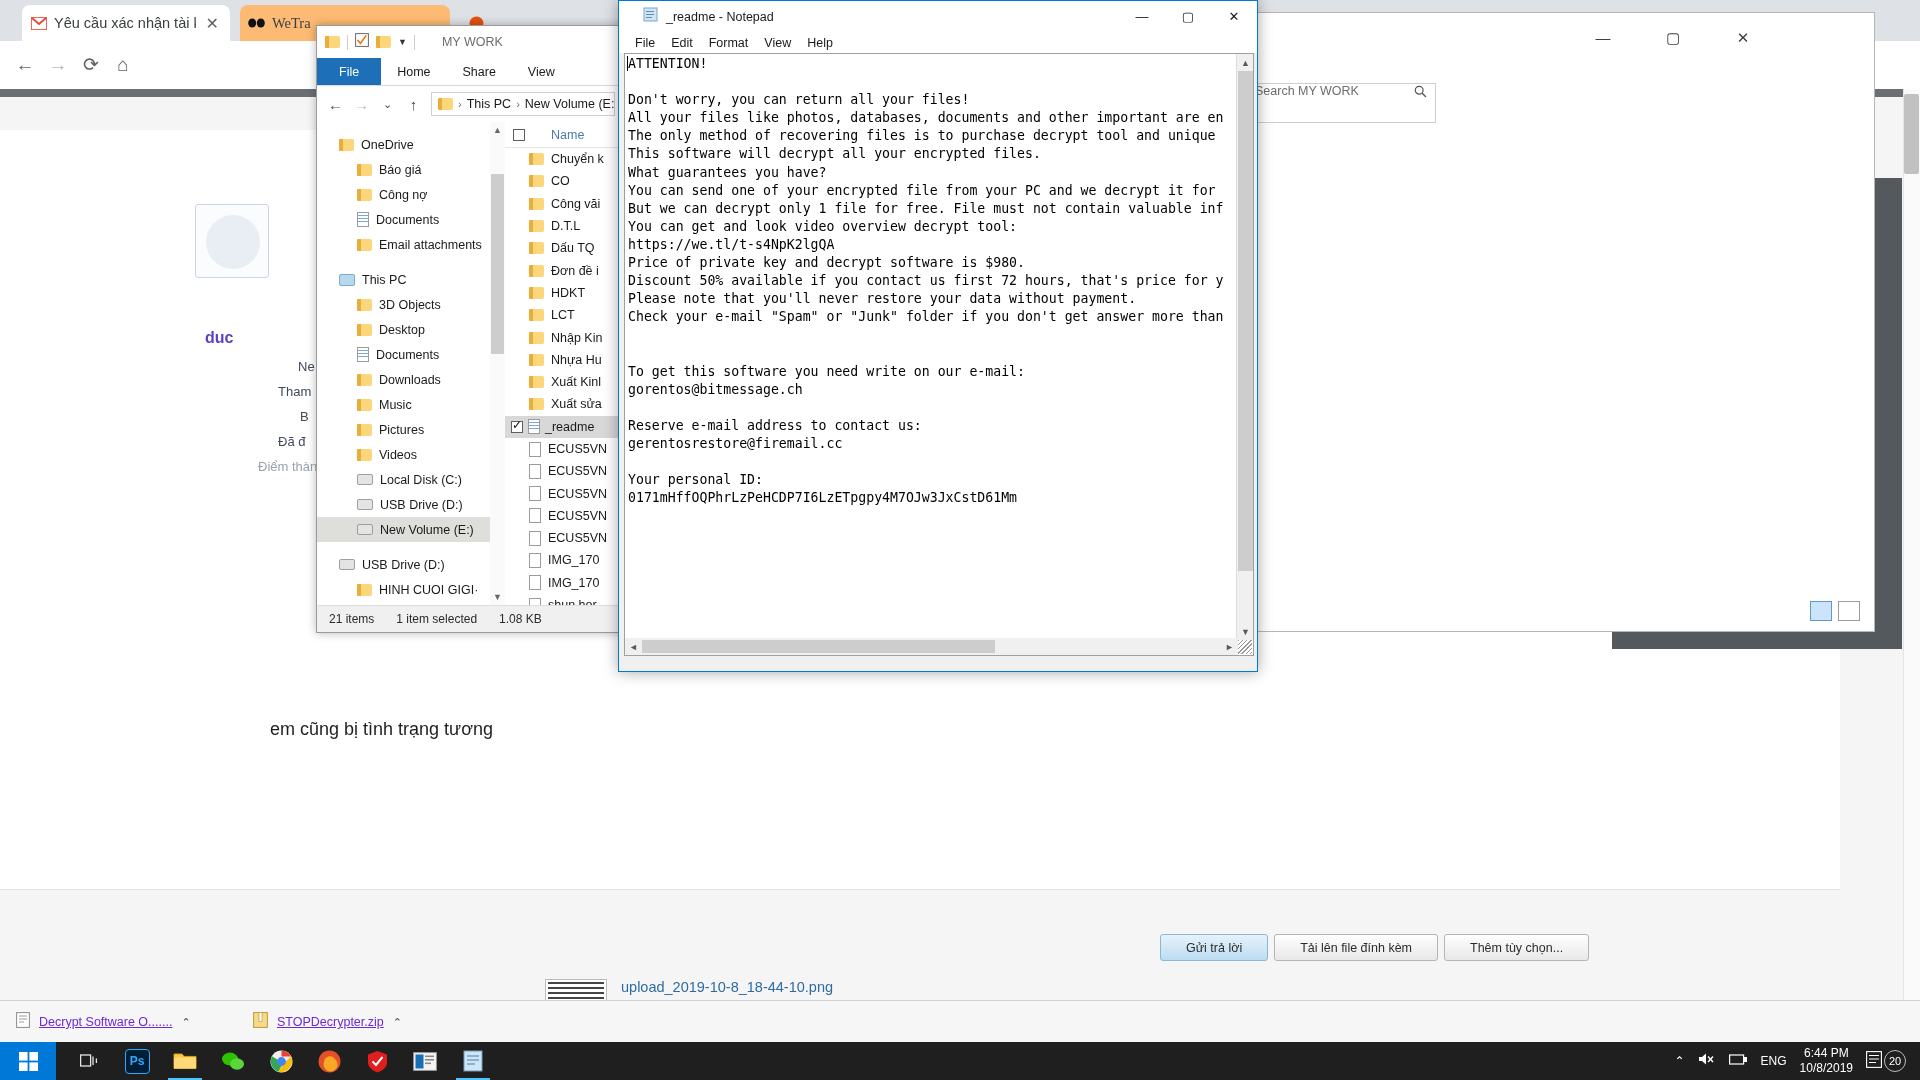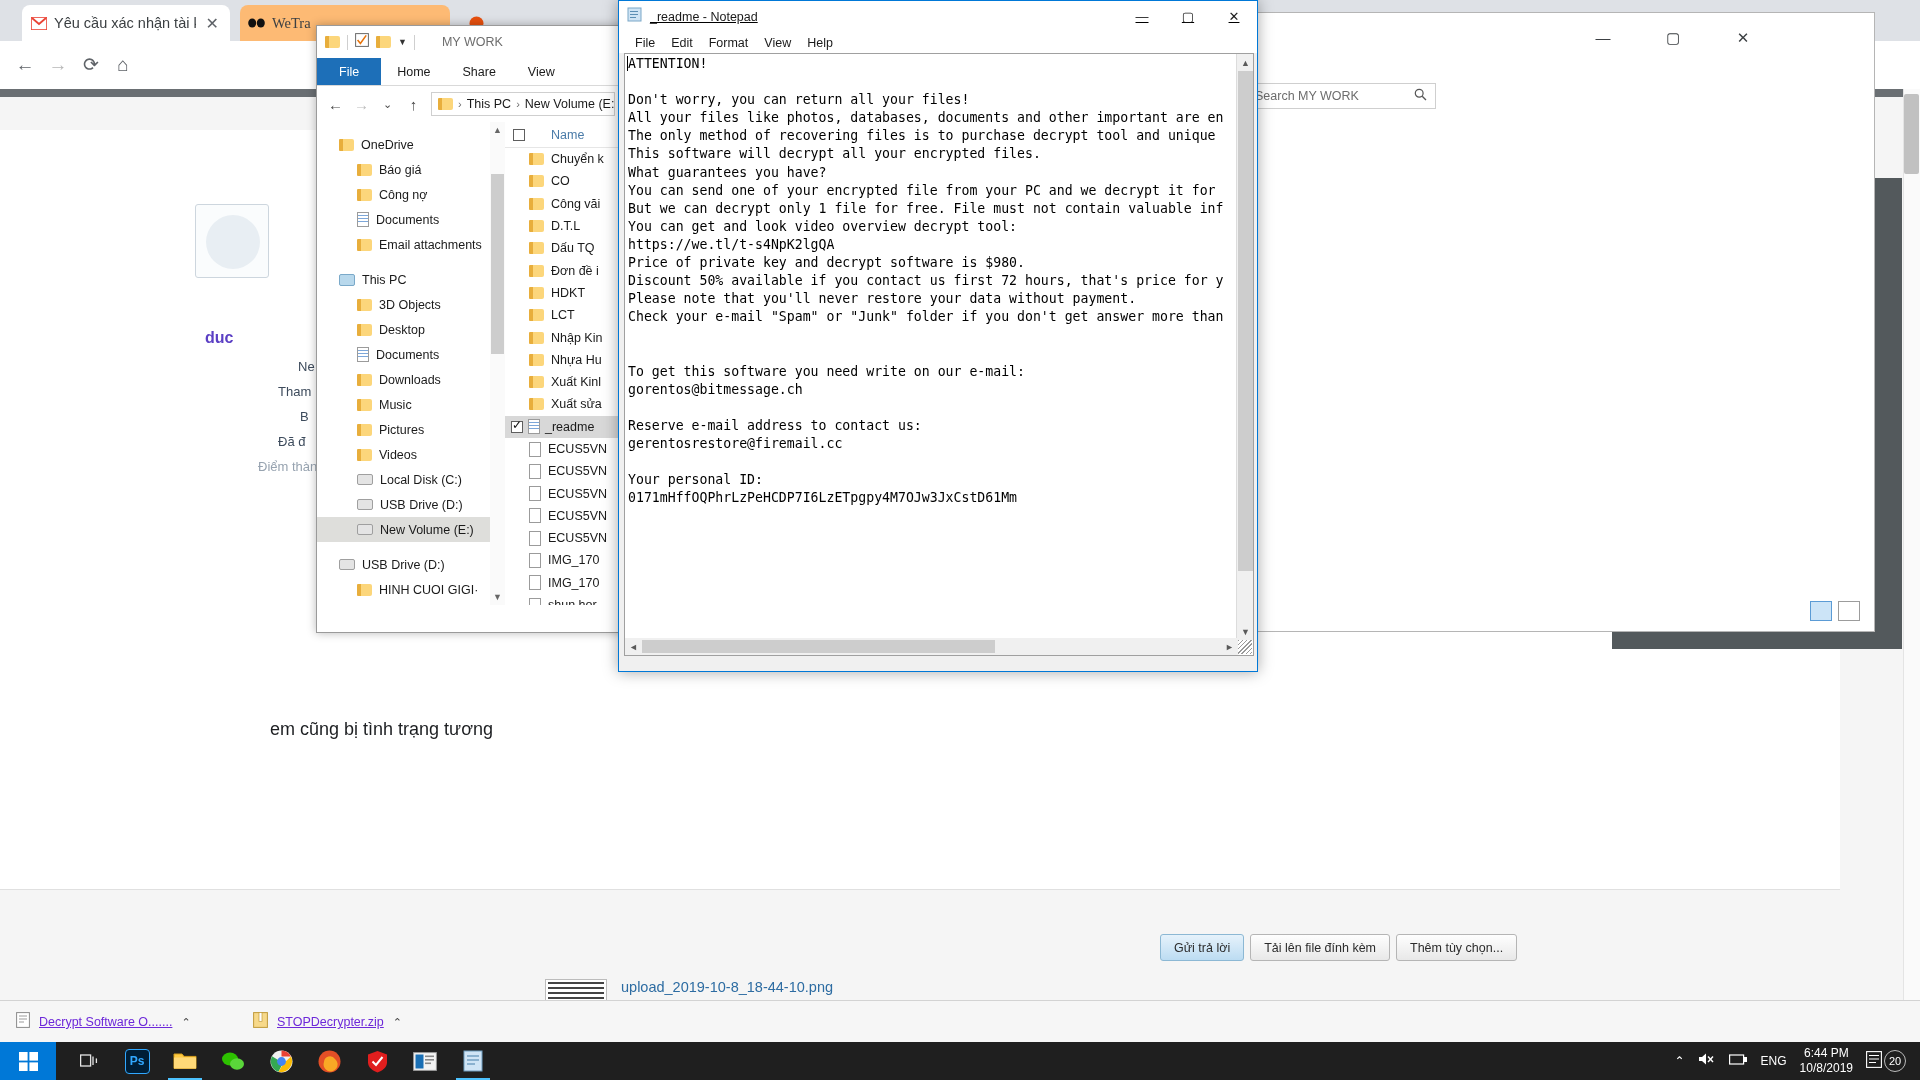--- a/index.html
+++ b/index.html
@@ -37,21 +37,21 @@
   .post-card { position:absolute; left:0; top:41px; width:1840px; height:760px; background:#fff;
                border-bottom:1px solid #e0e0e0; }
   .avatar-box { position:absolute; left:195px; top:115px; width:74px; height:74px;
                 border:1px solid #cdd6de; background:#fafcfd; border-radius:3px; }
   .avatar-circle { position:absolute; left:10px; top:10px; width:54px; height:54px; border-radius:50%;
                    background:#e8eef3; }
   .post-user { position:absolute; left:205px; top:240px; font-size:16px; font-weight:bold; color:#5b3fc4; }
   .post-meta { position:absolute; color:#3d4b5c; font-size:13px; }
   .post-body { position:absolute; left:270px; top:630px; font-size:18px; color:#1c1e21; }
   .reply-btns { position:absolute; left:1160px; top:845px; display:flex; gap:6px; }
-  .rbtn { height:27px; padding:0 13px; font-size:12.5px; color:#2c2c2c; display:flex;
+  .rbtn { height:27px; padding:0 25px; font-size:12.5px; color:#2c2c2c; display:flex;
           align-items:center; border:1px solid #b5b5b5; border-radius:3px;
           background:linear-gradient(#fefefe,#e8e8e8); }
   .rbtn.primary { background:linear-gradient(#e6f2fb,#bcdcf2); border-color:#8cb8d4; }
   .attach-row { position:absolute; left:545px; top:890px; display:flex; gap:14px; }
   .attach-thumb { width:62px; height:47px; border:1px solid #bcbcbc; background:#fff; padding:2px; }
   .attach-thumb .bars { width:100%; height:100%; background:
         repeating-linear-gradient(to bottom,#444 0 2px,#fff 2px 5px); }
   .attach-name { font-size:14.5px; color:#2d6ca2; }
   .attach-sub { font-size:12.5px; color:#4a4a4a; margin-top:7px; }
   .mini-btn { height:22px; padding:0 9px; border:1px solid #bdbdbd; border-radius:3px;
@@ -133,21 +133,21 @@
   .folder { width:15px; height:12px; background:#fcd67b; border-radius:1px 2px 2px 1px;
             border-left:4px solid #e8ae3c; }
   .doc { width:12px; height:15px; background:#fff; border:1px solid #9b9b9b; }
   .doc.lined { background:linear-gradient(#fff 0 2px,#7da7d9 2px 3px,#fff 3px 5px,#7da7d9 5px 6px,#fff 6px 8px,#7da7d9 8px 9px,#fff 9px 15px); }
   .pc-ico { width:16px; height:12px; background:#b8d8ec; border:1px solid #7aa9c9; border-radius:2px; }
   .drive { width:16px; height:11px; background:#e4e4e4; border:1px solid #9f9f9f; border-radius:2px; }
 
   
   .notepad { position:absolute; left:618px; top:0px; width:640px; height:672px;
              background:#f0f0f0; border:1px solid #0078d7; box-shadow:0 0 14px rgba(0,0,0,.35); }
-  .np-title { height:31px; display:flex; align-items:center; gap:8px; padding-left:8px; background:#fff;text-decoration:underline; }
+  .np-title { height:31px; display:flex; align-items:center; gap:8px; padding-left:24px; background:#fff; }
   .np-title-txt { font-size:12.5px; color:#1a1a1a; }
   .np-wctrl { margin-left:auto; display:flex; height:31px; }
   .np-wbtn { width:46px; height:31px; display:flex; align-items:center; justify-content:center;
              font-size:13px; color:#1a1a1a; }
   .np-menu { height:21px; display:flex; align-items:center; gap:0; background:#fff; padding-left:8px; }
   .np-menu-item { font-size:12.5px; color:#1a1a1a; padding:0 8px; }
   .np-textarea { position:absolute; left:5px; top:52px; width:630px; height:603px; background:#fff;
                  border:1px solid #a0a0a0; overflow:hidden; }
   .np-text { position:absolute; left:3px; top:1px; width:612px; font-family:"DejaVu Sans Mono", monospace;
              font-size:13.2px; line-height:18.1px; color:#000; white-space:pre; }
@@ -160,22 +160,22 @@
   .np-hthumb { position:absolute; left:17px; top:2px; width:353px; height:13px; background:#cdcdcd; }
   .np-vthumb-top { position:absolute; left:1px; top:17px; width:15px; height:500px; background:#cdcdcd; }
   .np-grip { position:absolute; right:1px; bottom:1px; width:14px; height:14px;
              background:repeating-linear-gradient(135deg,#9a9a9a 0 1px,transparent 1px 3px); }
 
   
   .bgwin { position:absolute; left:1235px; top:12px; width:640px; height:620px; background:#fff;
            border:1px solid #b5b5b5; }
   .bgwin-top { height:56px; background:#fff; position:relative; }
   .bgwin-ctrl { position:absolute; top:16px; font-size:15px; color:#3c4043; width:34px; text-align:center; }
-  .bgwin-search { position:absolute; left:8px; top:68px; width:400px; height:26px;
-                  display:flex; align-items:center; gap:16px; border:1px solid #cfcfcf; padding:0 8px; }
+  .bgwin-search { position:absolute; left:8px; top:68px; width:400px; height:40px;
+                  display:flex; gap:16px; border:1px solid #cfcfcf; padding:0 8px; }
   .bgwin-search-txt { font-size:12.5px; color:#6d6d6d; }
   .bgwin-icons { position:absolute; right:14px; bottom:10px; display:flex; gap:6px; }
   .vbtn { width:22px; height:20px; border:1px solid #9c9c9c; background:#fff; position:relative; }
   .vbtn.on { background:#cce4f7; border-color:#5b9bd5; }
 </style>
 </head>
 <body>
 <div id="root">
 
 <div class="browser">
@@ -517,20 +517,25 @@
               <span>IMG_170</span>
             </div>
             <div class="lrow">
               <span class="ico doc"></span>
               <span>shun hor</span>
             </div>
           </div>
     </div>
   </div>
 
+  <div class="ex-status">
+    <span>21 items</span>
+    <span>1 item selected</span>
+    <span>1.08 KB</span>
+  </div>
 </div>
 
 <div class="notepad">
   <div class="np-title">
     <span>
       <svg width="15" height="15" viewBox="0 0 15 15">
             <rect x="1" y="1" width="13" height="13" fill="#cfe4f5" stroke="#7aa7c7"></rect>
             <line x1="3" y1="4.5" x2="11" y2="4.5" stroke="#5c8fb5"></line>
             <line x1="3" y1="7.5" x2="11" y2="7.5" stroke="#5c8fb5"></line>
             <line x1="3" y1="10.5" x2="9" y2="10.5" stroke="#5c8fb5"></line>

